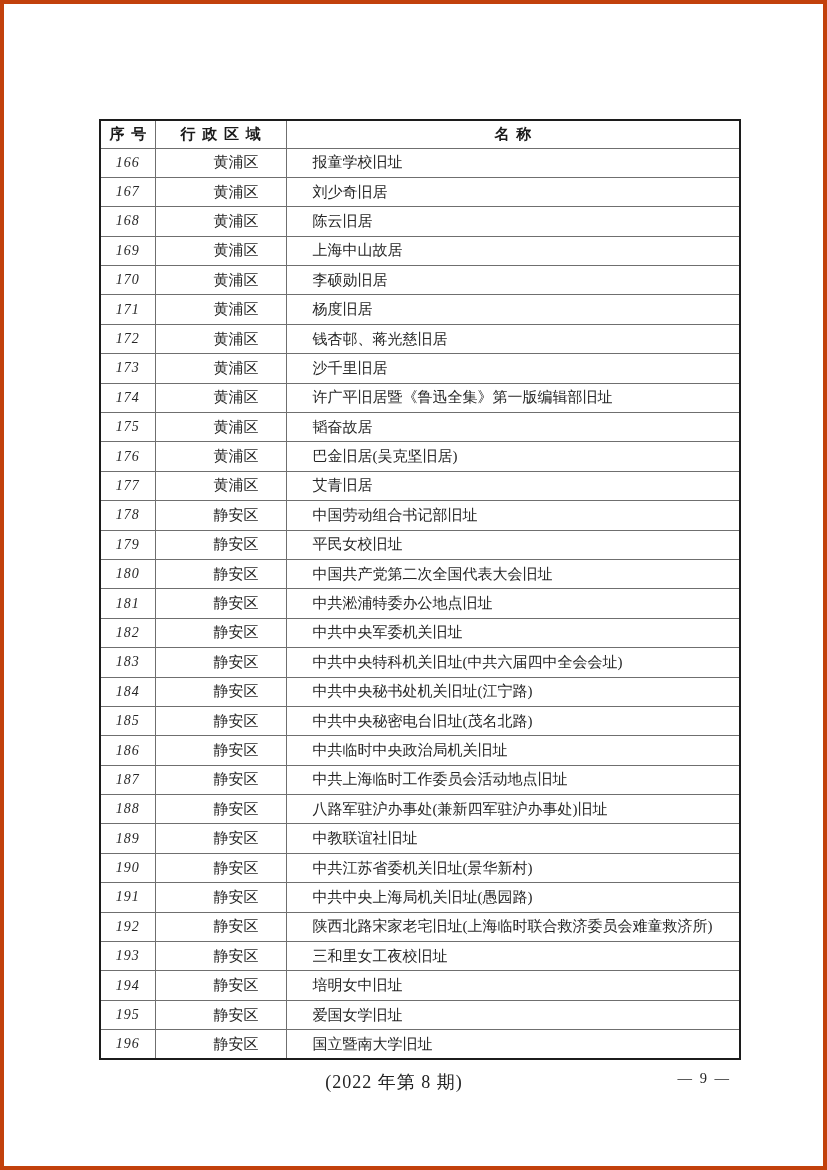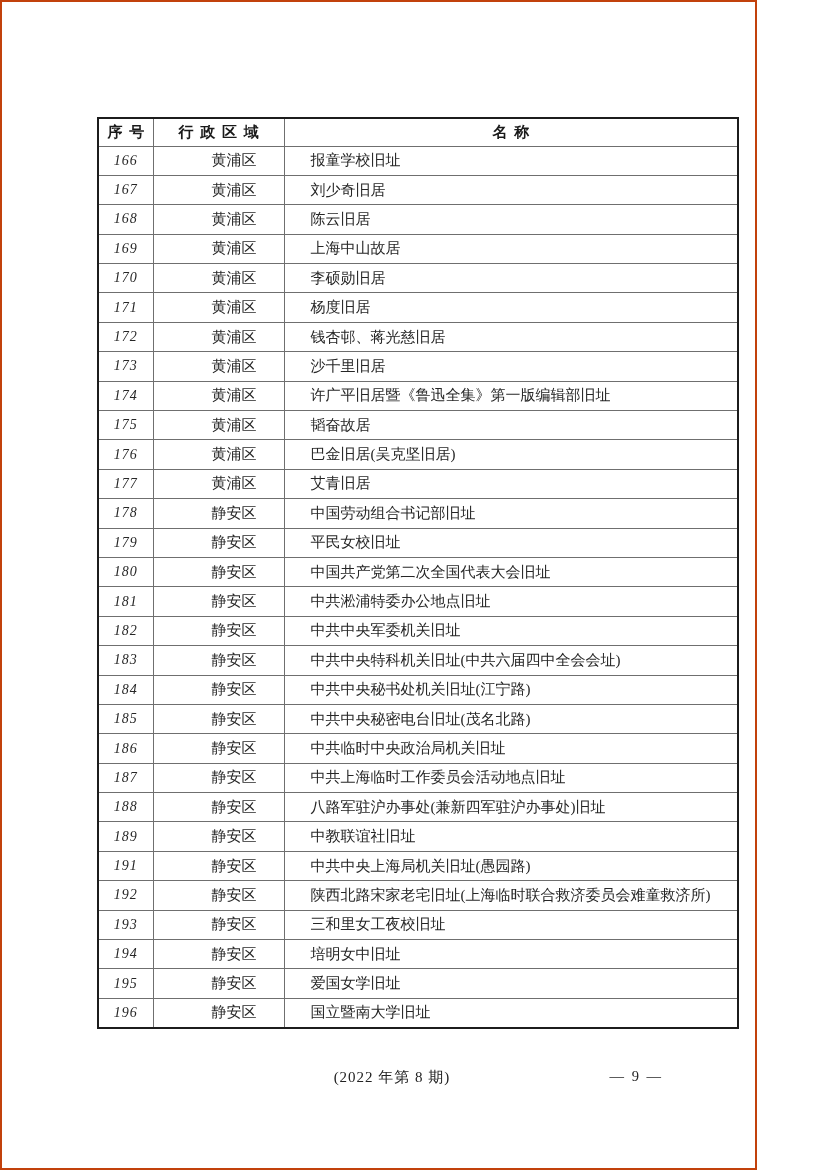--- a/index.html
+++ b/index.html
@@ -1,25 +1,25 @@
 <!DOCTYPE html>
 <html><head>
 <meta charset="utf-8">
 <style>
   html, body { margin: 0; padding: 0; background: #ffffff; }
   .page {
     position: relative;
-    width: 757px;
+    width: 827px;
     height: 1170px;
     background: #ffffff;
     font-family: "Liberation Serif", "DejaVu Serif", serif;
     color: #1f1f1f;
     overflow: hidden;
     box-sizing: border-box;
-    border: 2px solid #c2410c;
+    border: 4px solid #c2410c;
   }
   table.data-table {
     position: absolute;
     left: 95px;
     top: 115px;
     width: 640px;
     border-collapse: collapse;
     table-layout: fixed;
     border: 2px solid #1c1c1c;
     background: #ffffff;
@@ -54,21 +54,21 @@
     font-style: italic;
   }
   td.district { text-align: center; padding-left: 32px; }
   td.name { text-align: left; padding-left: 26px; }
   .footer-issue {
     position: absolute;
     top: 1066px;
     left: 0;
     width: 780px;
     text-align: center;
-    font-size: 15px;
+    font-size: 18px;
     color: #222222;
     letter-spacing: 1px;
   }
   .footer-page {
     position: absolute;
     top: 1066px;
     right: 92px;
     font-size: 14.5px;
     color: #222222;
     letter-spacing: 2px;
@@ -207,20 +207,25 @@
           <td class="serial">188</td>
           <td class="district">静安区</td>
           <td class="name">八路军驻沪办事处(兼新四军驻沪办事处)旧址</td>
         </tr>
         <tr>
           <td class="serial">189</td>
           <td class="district">静安区</td>
           <td class="name">中教联谊社旧址</td>
         </tr>
         <tr>
+          <td class="serial">190</td>
+          <td class="district">静安区</td>
+          <td class="name">中共江苏省委机关旧址(景华新村)</td>
+        </tr>
+        <tr>
           <td class="serial">191</td>
           <td class="district">静安区</td>
           <td class="name">中共中央上海局机关旧址(愚园路)</td>
         </tr>
         <tr>
           <td class="serial">192</td>
           <td class="district">静安区</td>
           <td class="name">陕西北路宋家老宅旧址(上海临时联合救济委员会难童救济所)</td>
         </tr>
         <tr>

